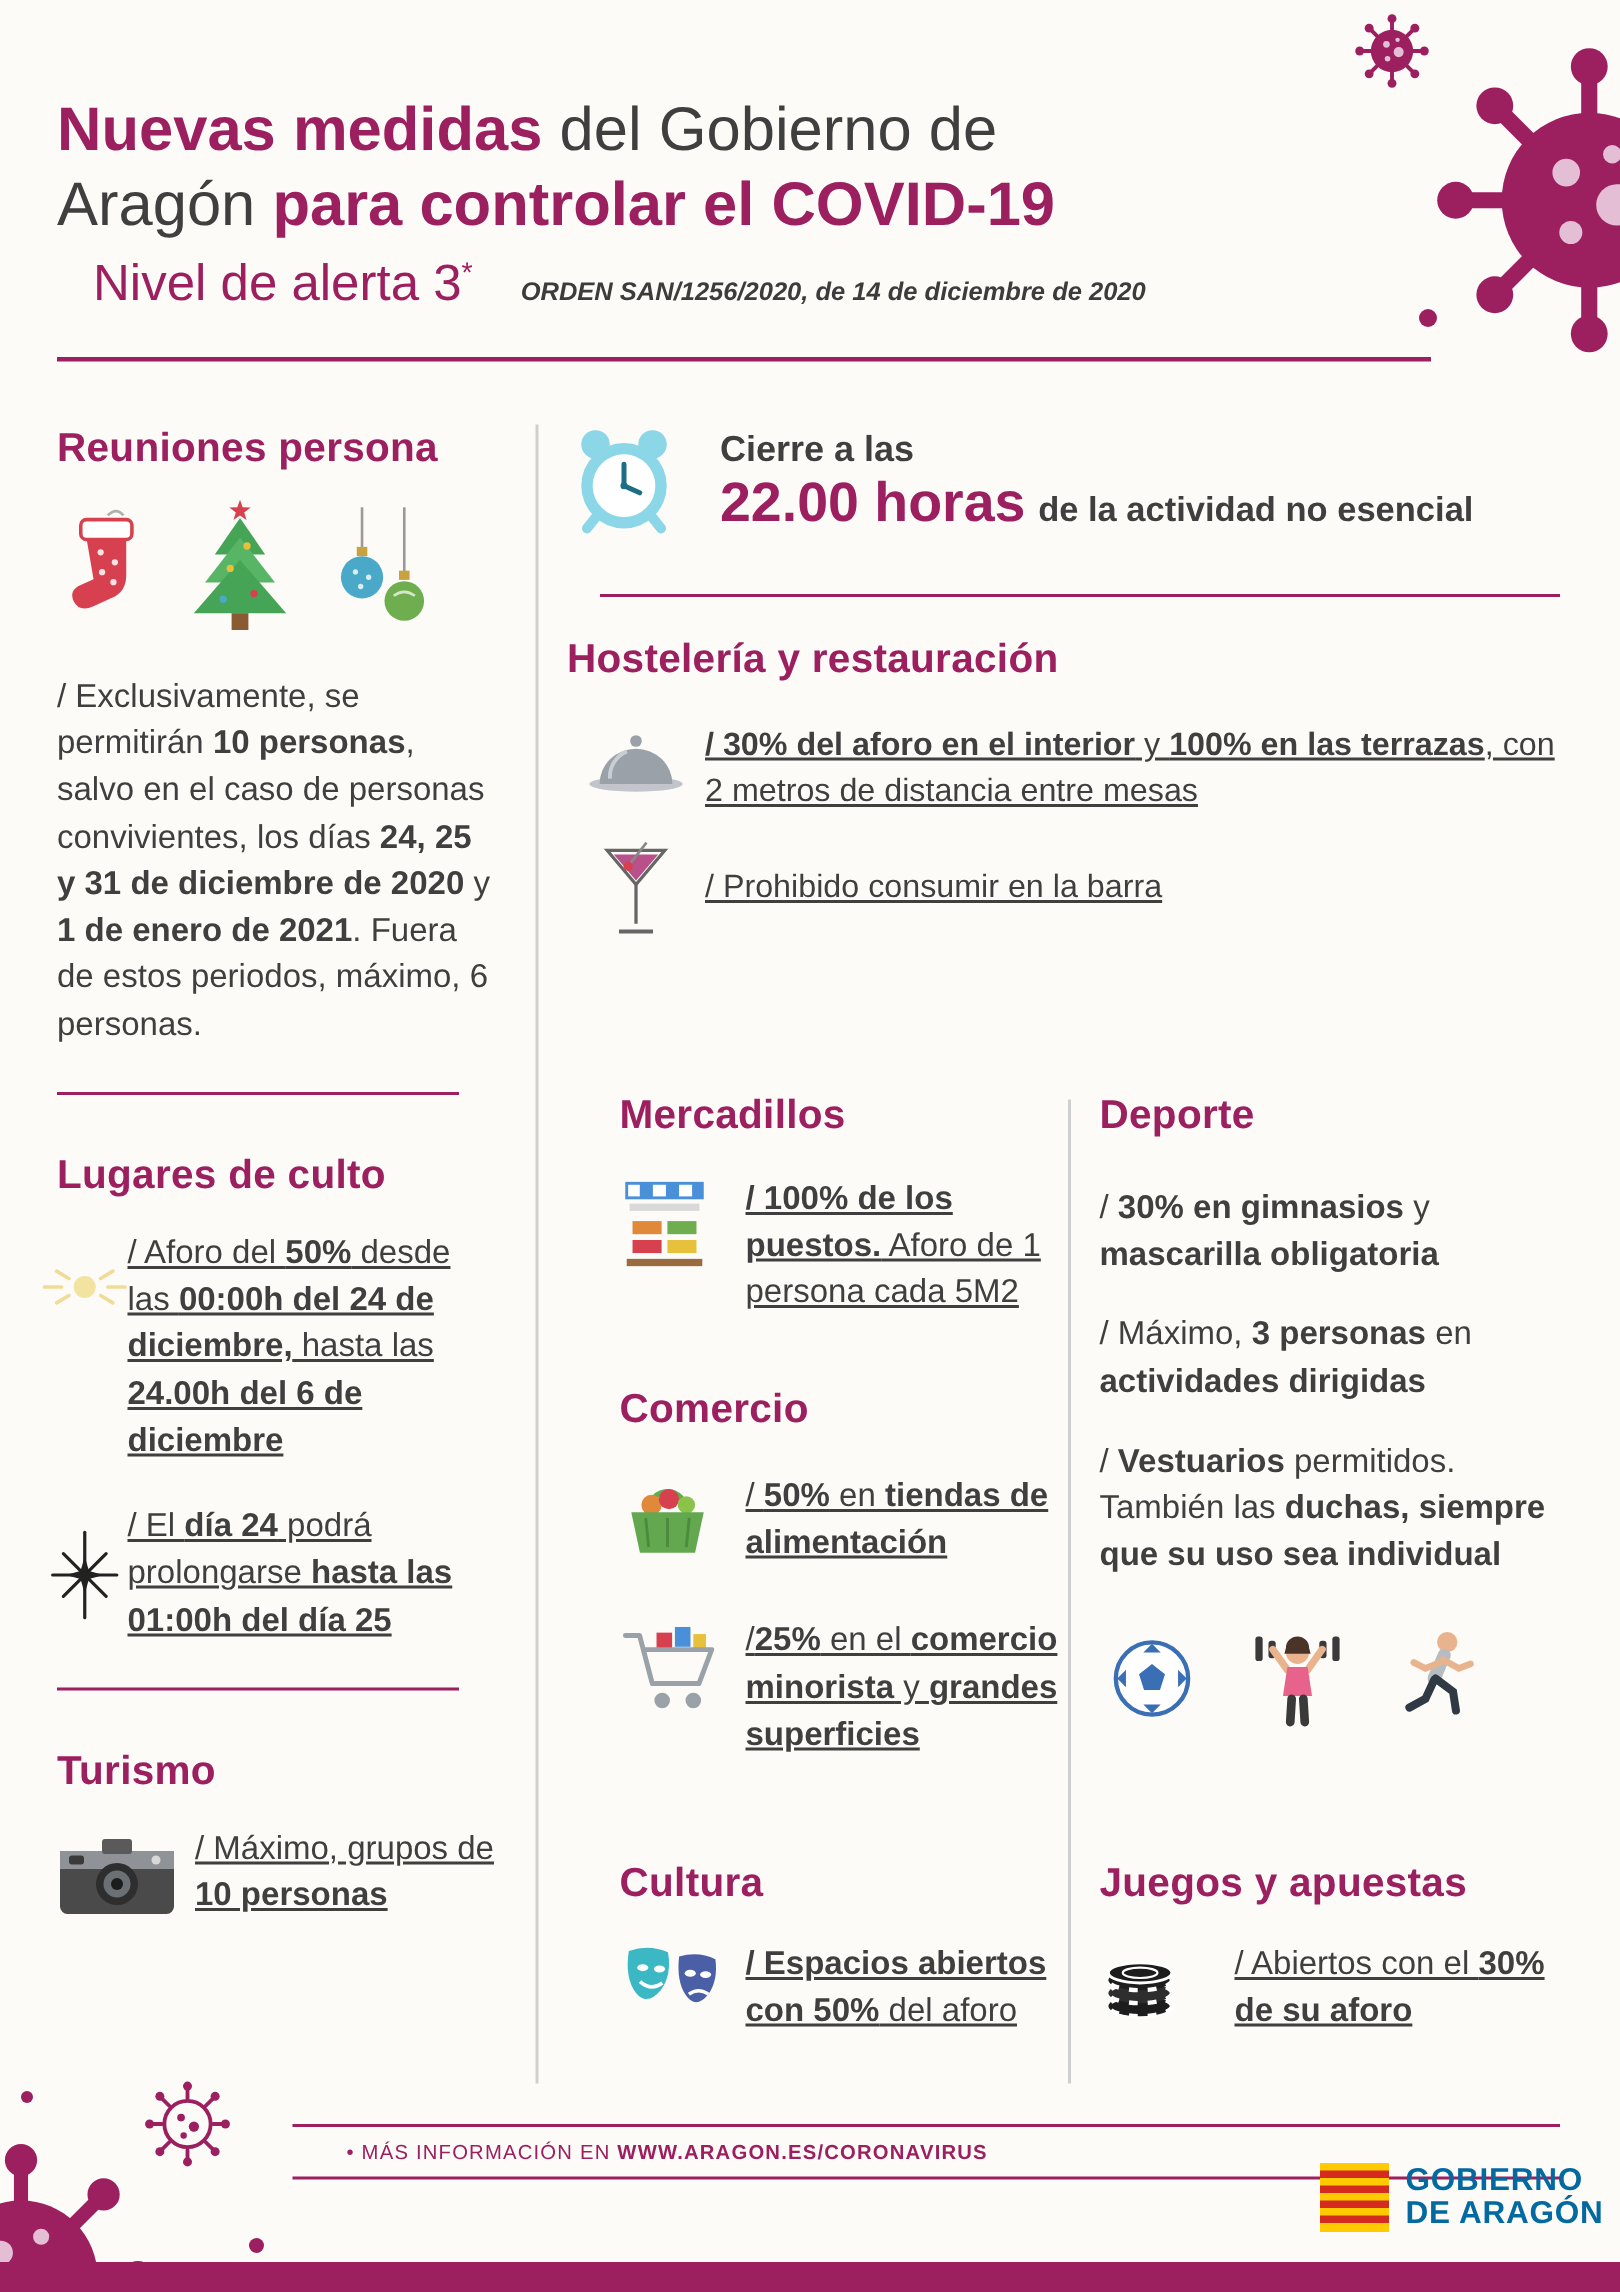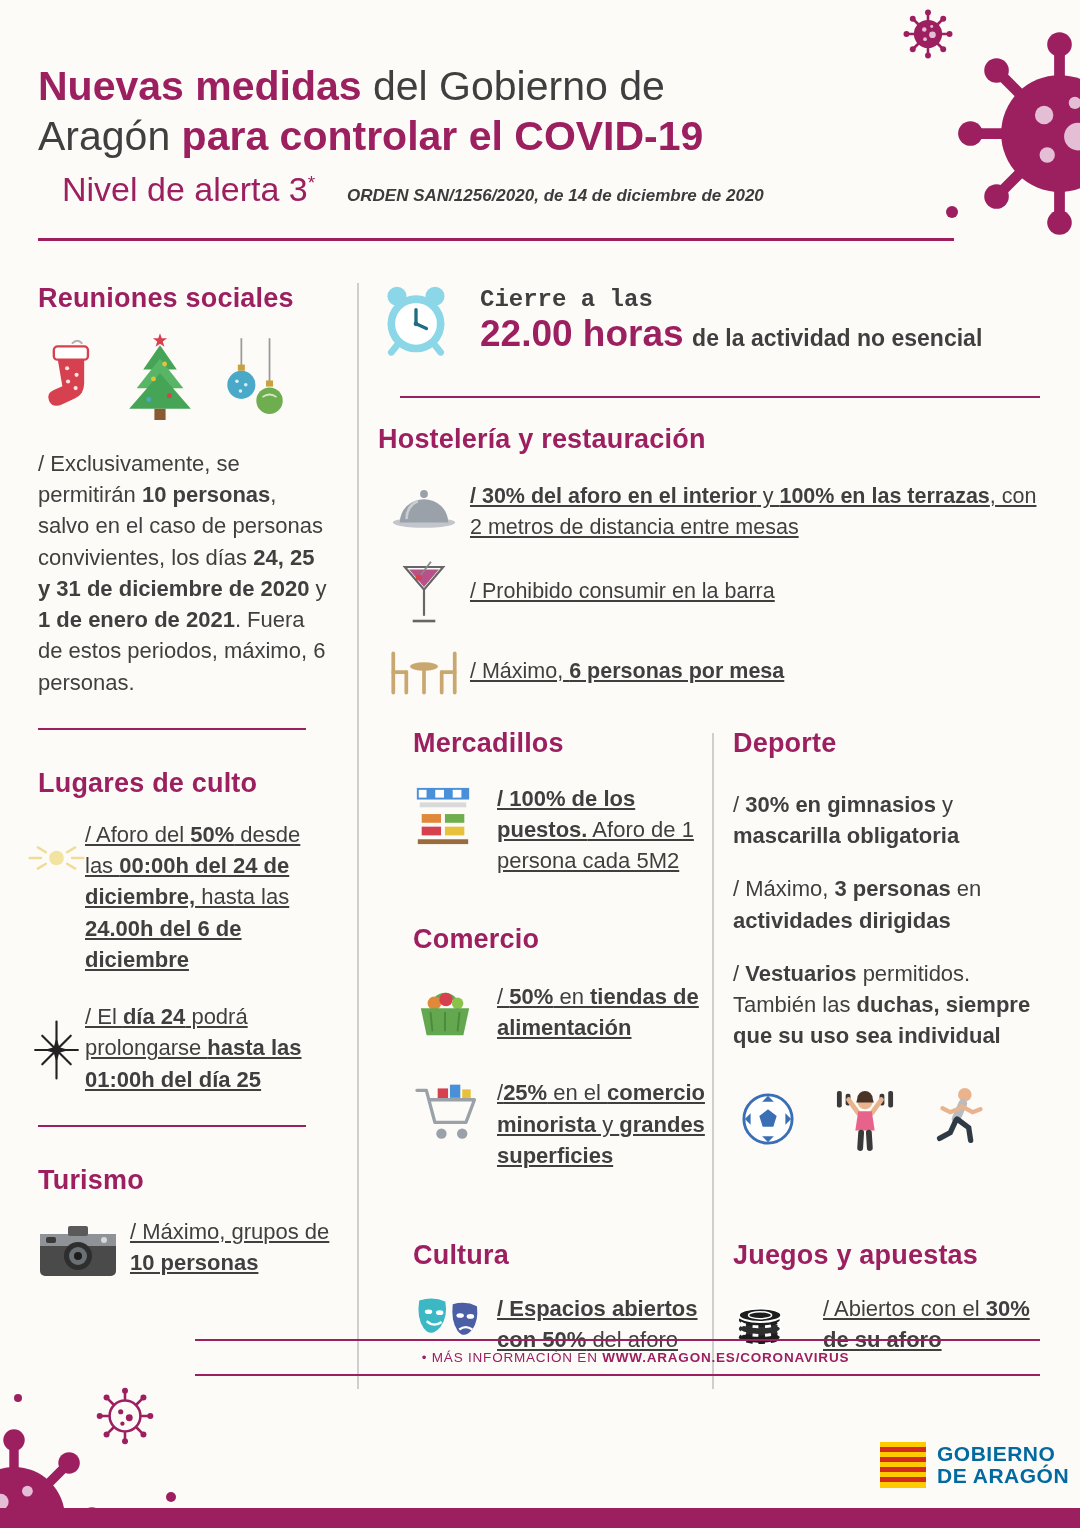--- a/index.html
+++ b/index.html
@@ -32,21 +32,21 @@
   
   .col-left { position:absolute; left:38px; top:283px; width:292px; }
   .xmas-row { display:flex; align-items:flex-end; gap:20px; margin:16px 0 22px 2px; }
   .culto-item .icon-col { width:57px; margin-left:-10px; padding-top:18px; }
   .turismo-item .icon-col { width:92px; margin-left:0; padding-top:6px; justify-content:flex-start; }
 
   .vdiv1 { left:357px; top:283px; height:1106px; }
   .vdiv2 { left:712px; top:733px; height:656px; }
 
   .sec-banner { position:absolute; left:378px; top:282px; width:664px; display:flex; gap:26px; align-items:flex-start; }
-  .banner-line1 { font-size:24px; font-weight:700; margin-top:4px;font-family:Liberation Mono, monospace; }
+  .banner-line1 { font-size:24px; font-weight:700; margin-top:4px; }
   .banner-time { font-size:37px; font-weight:700; color:var(--accent,#9c1f60); }
   .banner-suffix { font-size:23px; font-weight:700; margin-left:4px; }
   .banner-rule { position:absolute; left:400px; top:396px; width:640px; height:2px; background:var(--accent,#9c1f60); }
 
   .sec-hosteleria { position:absolute; left:378px; top:424px; width:664px; }
   .sec-hosteleria .icon-col { width:92px; }
   .sec-hosteleria .txt { font-size:21.5px; }
   .sec-hosteleria .item { margin-top:18px; }
 
   .sec-mid { position:absolute; width:312px;margin-left:39px; }
@@ -56,21 +56,21 @@
   .sec-mid .icon-col { width:84px; justify-content:flex-start; padding-top:2px; }
 
   .sec-deporte { position:absolute; left:733px; top:728px; width:312px; }
   .sec-deporte .txt { margin-top:22px; }
   .sport-icons { display:flex; align-items:center; gap:40px; margin-top:34px; padding-left:8px; }
 
   .sec-juegos { position:absolute; left:733px; top:1240px; width:315px; }
   .sec-juegos .icon-col { width:90px; justify-content:flex-start; padding-top:2px; }
 
   
-  .footer-info { position:absolute; left:195px; top:1339px; width:845px;text-align:center; }
+  .footer-info { position:absolute; left:195px; top:1416px; width:845px; }
   .fline { height:2px; background:var(--accent,#9c1f60); }
   .ftext { margin:9px 0 9px 36px; font-size:13.5px; letter-spacing:0.8px; color:var(--accent,#9c1f60); }
   .gov-logo { position:absolute; left:880px; top:1442px; display:flex; gap:11px; align-items:center; }
   .gov-text { font-size:21px; font-weight:700; line-height:1.05; color:#0369a1; letter-spacing:0.5px; }
   .gov-text span { display:block; }
   .bottom-bar { position:absolute; left:0; top:1508px; width:1080px; height:20px; background:var(--accent,#9c1f60); }
 
   
   .deco { position:absolute; }
   .deco-tr { left:890px; top:0; width:190px; height:250px; }
@@ -160,21 +160,21 @@
     <span class="line"><span class="seg-b seg-a">Nuevas medidas</span><span> del Gobierno de</span></span>
     <span class="line"><span>Aragón </span><span class="seg-b seg-a">para controlar el COVID-19</span></span>
   </h1>
   <div class="alert-row">
     <span class="alert-level"><span>Nivel de alerta 3</span><sup>*</sup></span>
     <span class="order-ref">ORDEN SAN/1256/2020, de 14 de diciembre de 2020</span>
   </div>
   <div class="header-rule"></div>
 
   <section class="col-left">
-    <h2 class="h2">Reuniones sociales</h2>
+    <h2 class="h2">Reuniones persona</h2>
 
     <div class="xmas-row">
       <svg width="58" height="90" viewBox="0 0 60 95">
         <path d="M33,8 q6,-6 11,0" stroke="#b0b0b0" stroke-width="2" fill="none"></path>
         <path d="M18,24 h28 v26 q0,12 -10,16 l-13,6 q-10,4.5 -14,-3.5 q-3.5,-8 5,-11.5 l9,-4 z" fill="#d6404f"></path>
         <rect x="14" y="11" width="36" height="14" rx="4" fill="#ffffff" stroke="#d6404f" stroke-width="2.5"></rect>
         <g fill="#ffffff" opacity="0.85">
           <circle cx="28" cy="34" r="2.2"></circle>
             <circle cx="38" cy="41" r="2.2"></circle>
             <circle cx="29" cy="48" r="2.2"></circle>
@@ -321,37 +321,20 @@
           <polygon points="13,11 47,11 30,31" fill="#b8518a"></polygon>
           <line x1="30" y1="34" x2="30" y2="64" stroke="#666666" stroke-width="2.5"></line>
           <line x1="17" y1="70" x2="43" y2="70" stroke="#666666" stroke-width="3"></line>
           <line x1="38" y1="2" x2="24" y2="20" stroke="#888888" stroke-width="2"></line>
           <circle cx="24" cy="20" r="3.5" fill="#d6404f"></circle>
         </svg>
       </div>
       <p class="txt" style="margin-top:16px"><span>/ Prohibido consumir en la barra</span></p>
     </div>
 
-    <div class="item">
-      <div class="icon-col">
-        <svg width="86" height="54" viewBox="0 0 90 58">
-          <g stroke="#c9a870" stroke-width="4" fill="none" stroke-linecap="round">
-            <line x1="12" y1="8" x2="12" y2="50"></line>
-              <line x1="12" y1="28" x2="26" y2="28"></line>
-              <line x1="26" y1="28" x2="26" y2="50"></line>
-            <line x1="78" y1="8" x2="78" y2="50"></line>
-              <line x1="78" y1="28" x2="64" y2="28"></line>
-              <line x1="64" y1="28" x2="64" y2="50"></line>
-            <line x1="45" y1="24" x2="45" y2="50"></line>
-          </g>
-          <ellipse cx="45" cy="22" rx="15" ry="4.5" fill="#c9a870"></ellipse>
-        </svg>
-      </div>
-      <p class="txt" style="margin-top:10px"><span>/ Máximo, </span><span class="seg-b">6 personas por mesa</span></p>
-    </div>
   </section>
 
   <section class="sec-mid sec-mercadillos">
     <h2 class="h2">Mercadillos</h2>
     <div class="item" style="margin-top:24px">
       <div class="icon-col">
         <svg width="60" height="62" viewBox="0 0 60 64">
           <rect x="4" y="4" width="52" height="10" fill="#ffffff" stroke="#4a90d9" stroke-width="2"></rect>
           <rect x="13" y="4" width="9" height="10" fill="#4a90d9"></rect>
           <rect x="31" y="4" width="9" height="10" fill="#4a90d9"></rect>

